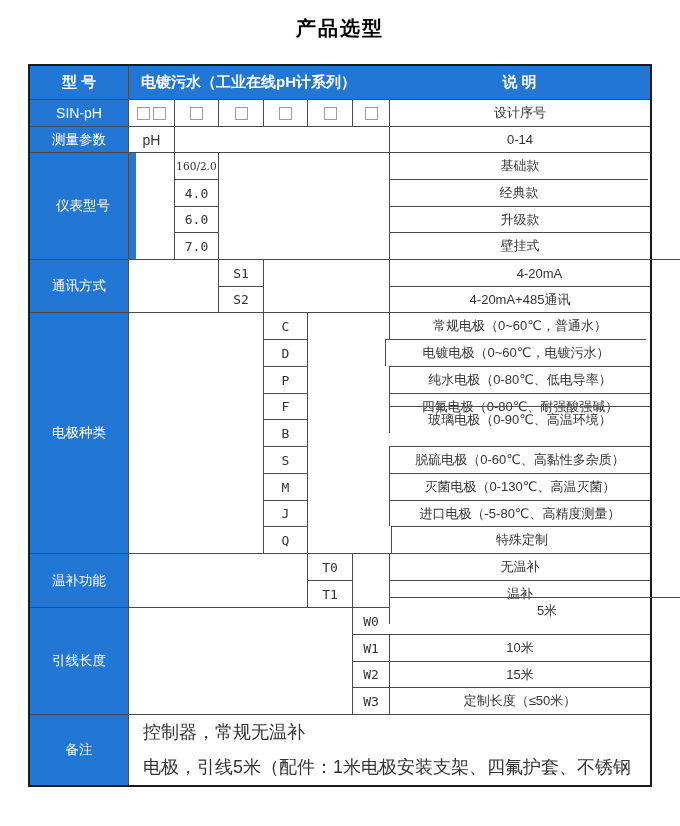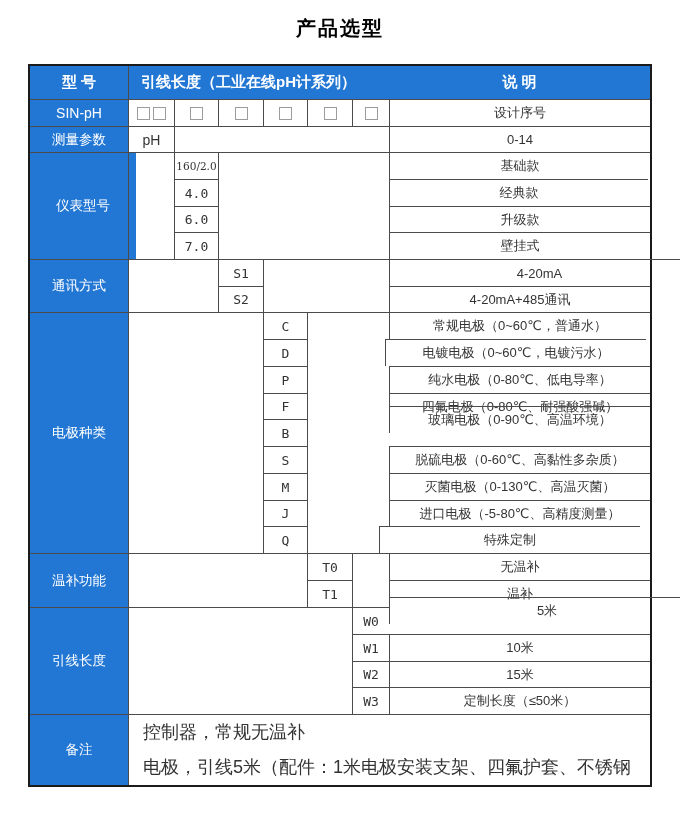--- a/index.html
+++ b/index.html
@@ -41,21 +41,21 @@
   }
 </style>
 </head>
 <body>
 
 <div class="title">产品选型</div>
 
 <div class="table">
 
   <div class="cell blue hdr nl nt" style="left:0;top:0;width:98px;height:33px">型 号</div>
-  <div class="cell blue hdr nt leftal" style="left:98px;top:0;width:261px;height:33px">引线长度（工业在线pH计系列）</div>
+  <div class="cell blue hdr nt leftal" style="left:98px;top:0;width:261px;height:33px">电镀污水（工业在线pH计系列）</div>
   <div class="cell blue hdr nt nl" style="left:359px;top:0;width:261px;height:33px">说 明</div>
 
   <div class="cell blue nl latin" style="left:0;top:33px;width:98px;height:27px">SIN-pH</div>
   <div class="cell" style="left:98px;top:33px;width:46px;height:27px">
       <span class="box"></span>
       <span class="gap"></span>
       <span class="box"></span>
     </div>
   <div class="cell" style="left:144px;top:33px;width:44px;height:27px">
       <span class="box"></span>
@@ -112,21 +112,21 @@
   <div class="cell mono" style="left:233px;top:460px;width:44px;height:27px">Q</div>
   <div class="cell" style="left:277px;top:246px;width:82px;height:241px"></div>
   <div class="cell" style="left:359px;top:246px;width:261px;height:27px">常规电极（0~60℃，普通水）</div>
   <div class="cell" style="left:355px;top:273px;width:261px;height:27px">电镀电极（0~60℃，电镀污水）</div>
   <div class="cell" style="left:359px;top:300px;width:261px;height:27px">纯水电极（0-80℃、低电导率）</div>
   <div class="cell" style="left:359px;top:327px;width:261px;height:26px">四氟电极（0-80℃、耐强酸强碱）</div>
   <div class="cell" style="left:359px;top:340px;width:261px;height:27px">玻璃电极（0-90℃、高温环境）</div>
   <div class="cell" style="left:359px;top:380px;width:261px;height:27px">脱硫电极（0-60℃、高黏性多杂质）</div>
   <div class="cell" style="left:359px;top:407px;width:261px;height:27px">灭菌电极（0-130℃、高温灭菌）</div>
   <div class="cell" style="left:359px;top:434px;width:261px;height:26px">进口电极（-5-80℃、高精度测量）</div>
-  <div class="cell" style="left:349px;top:460px;width:261px;height:27px">特殊定制</div>
+  <div class="cell" style="left:361px;top:460px;width:261px;height:27px">特殊定制</div>
 
   <div class="cell blue nl" style="left:0;top:487px;width:98px;height:54px">温补功能</div>
   <div class="cell" style="left:98px;top:487px;width:179px;height:54px"></div>
   <div class="cell mono" style="left:277px;top:487px;width:45px;height:27px">T0</div>
   <div class="cell mono" style="left:277px;top:514px;width:45px;height:27px">T1</div>
   <div class="cell" style="left:322px;top:487px;width:37px;height:54px"></div>
   <div class="cell" style="left:359px;top:487px;width:261px;height:27px">无温补</div>
   <div class="cell" style="left:359px;top:514px;width:261px;height:27px">温补</div>
 
   <div class="cell blue nl" style="left:0;top:541px;width:98px;height:107px">引线长度</div>

